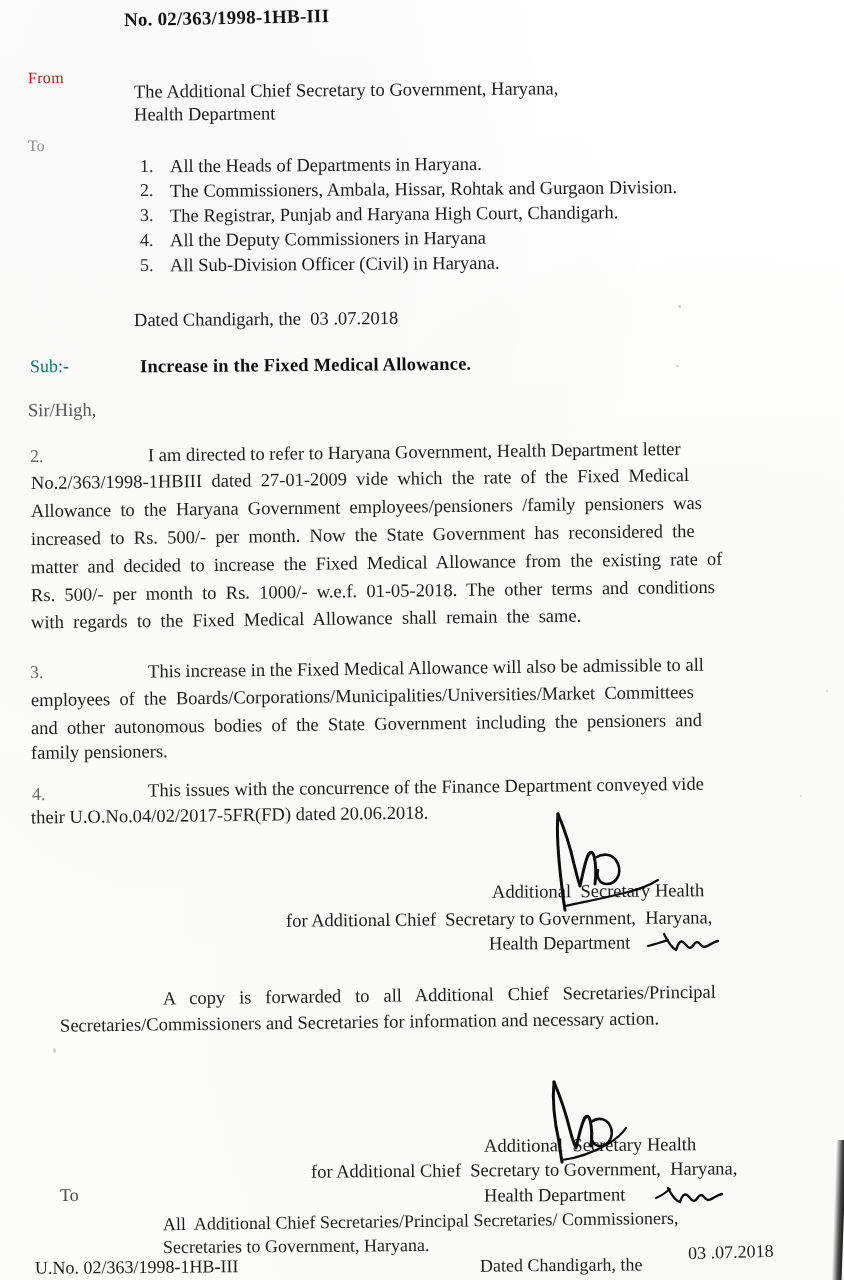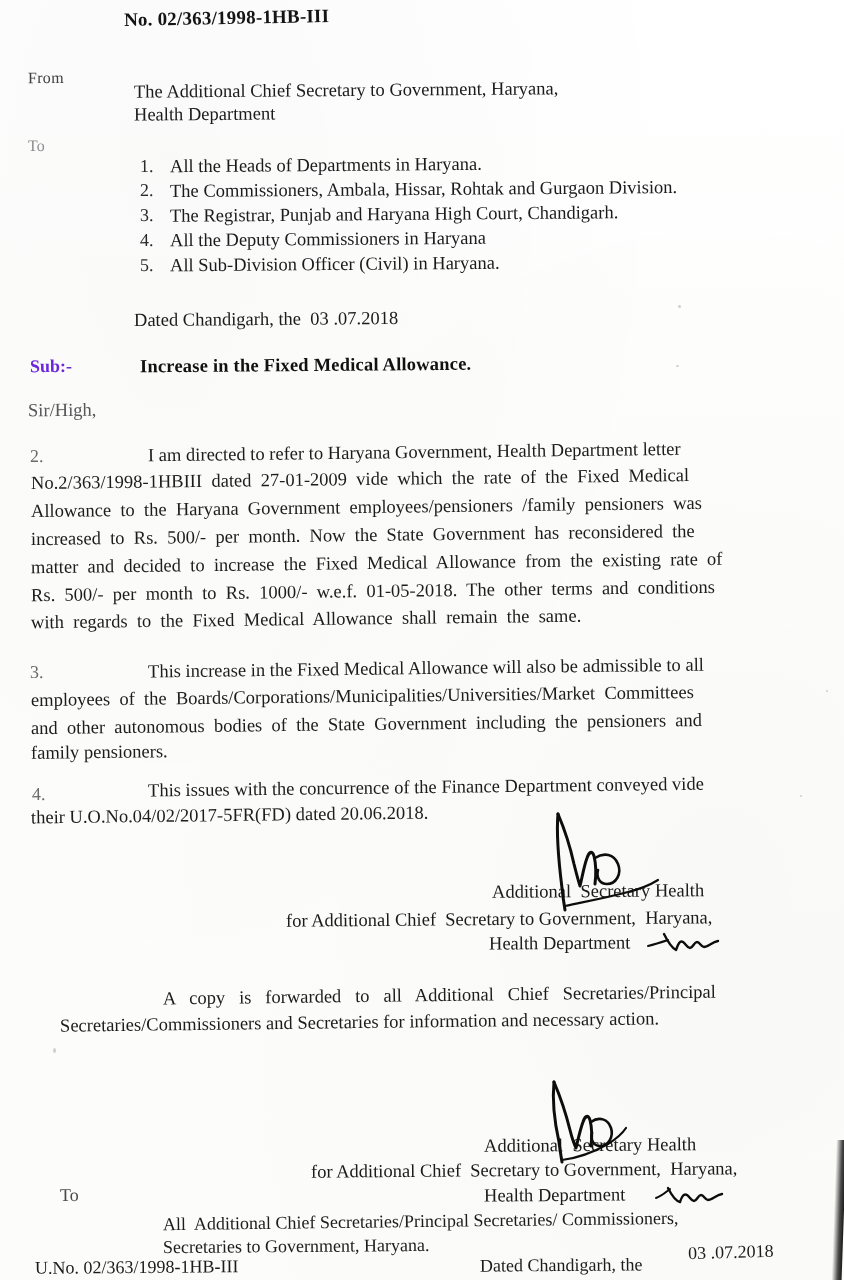--- a/index.html
+++ b/index.html
@@ -50,21 +50,21 @@
   }
 
   .t {
     position: absolute;
     white-space: pre;
     line-height: 1.0;
   }
 
   
   .faded {
-    color: #404040;
+    color: #b91c1c;
     font-size: 16px;
     letter-spacing: 0.3px;
   }
   .faded-2 {
     color: #8e8e8e;
     font-size: 16px;
   }
 
   .ref-head {
     font-weight: bold;
@@ -77,22 +77,22 @@
   .body-txt {
     font-size: 18.5px;
     color: #1b1b1b;
   }
   .body-dim {
     font-size: 18.5px;
     color: #575757;
   }
   .sub-label {
     font-size: 18px;
-    font-weight: bold;
-    color: #6d28d9;
+    font-weight: normal;
+    color: #0f766e;
   }
   .sub-text {
     font-size: 18.5px;
     font-weight: bold;
     color: #111111;
     letter-spacing: 0.2px;
   }
 
   .num {
     font-size: 18px;

